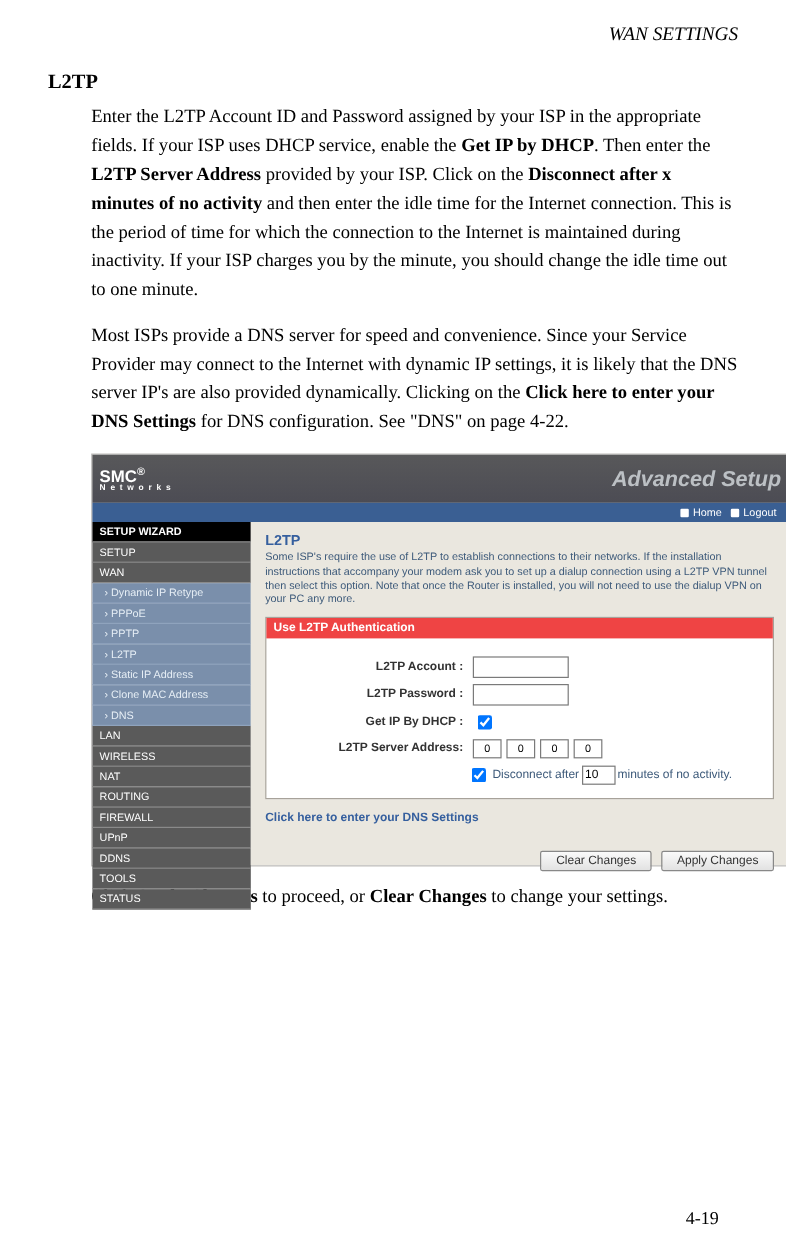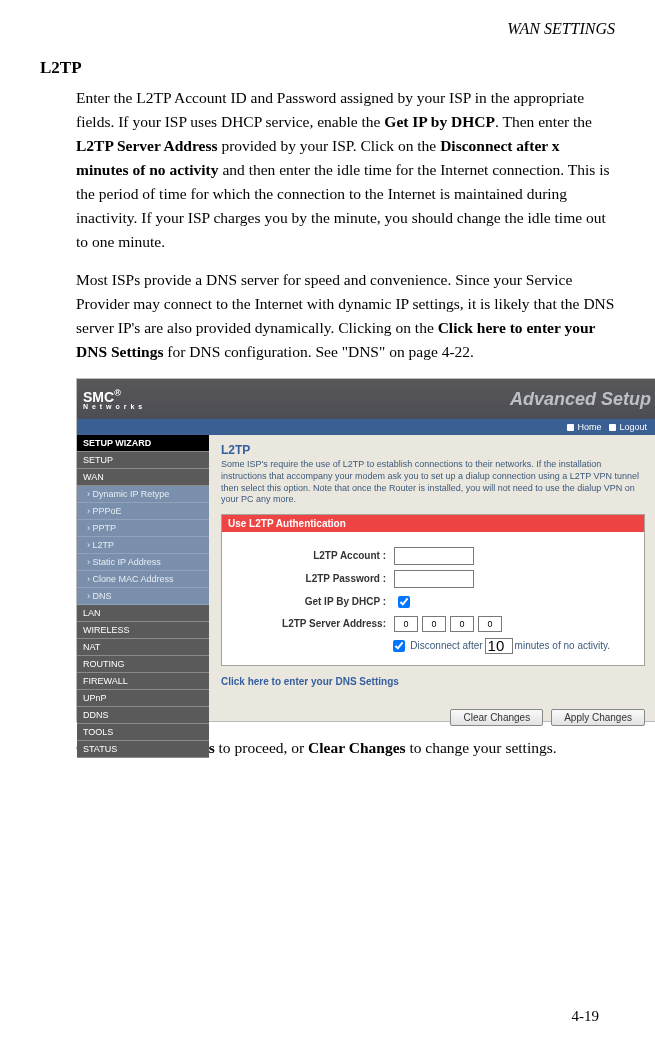--- a/index.html
+++ b/index.html
@@ -156,21 +156,21 @@
   .form-check { width: 12px; height: 12px; }
   .disc-row {
     color: #3d5a7a;
     font-size: 10px;
     display: flex;
     align-items: center;
     justify-content: flex-end;
     padding-right: 20px;
     gap:2px;
   }
-  .disc-in { width: 22px; height: 14px; border: 1px solid #7a7a7a; font-size:15px; text-align:left; padding:0 2px;}
+  .disc-in { width: 22px; height: 14px; border: 1px solid #7a7a7a; font-size:10px; text-align:left; padding:0 2px;}
   .dns-link { color: #355f9e; font-size: 10px; font-weight: bold; margin: 10px 0 0 0;}
   .btn-row { display:flex; justify-content:flex-end; gap:8px; margin-top: 22px;}
   .btn {
     background: linear-gradient(#fafafa,#e2e2e2);
     border: 1px solid #888;
     border-radius: 2px;
     font-size: 10px;
     padding: 2px 12px;
     color: #333;
   }

